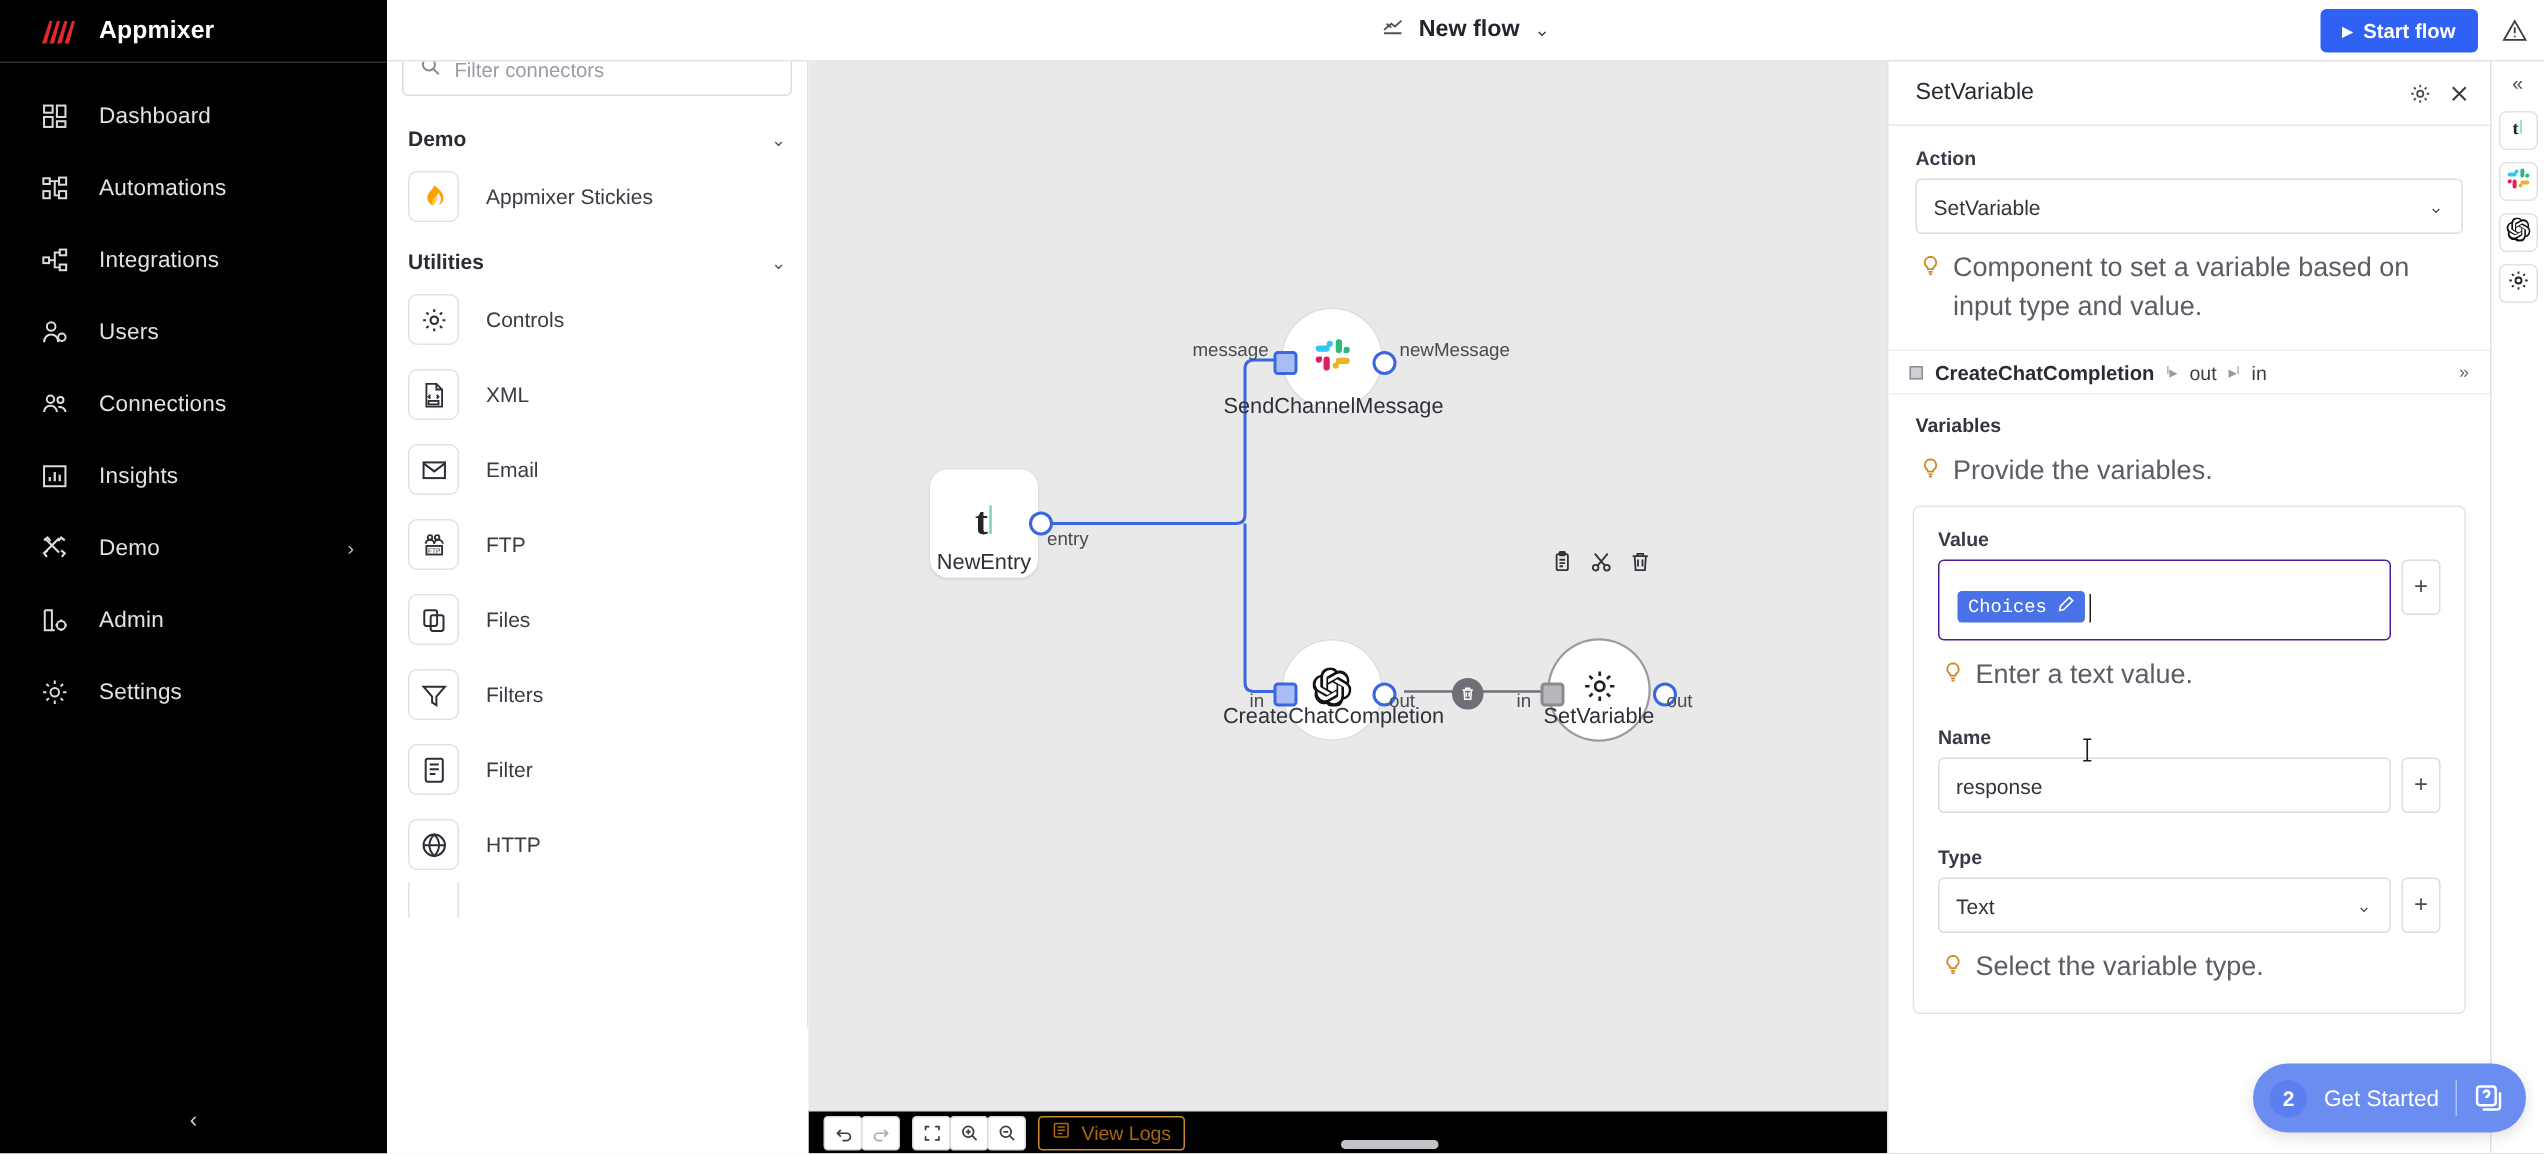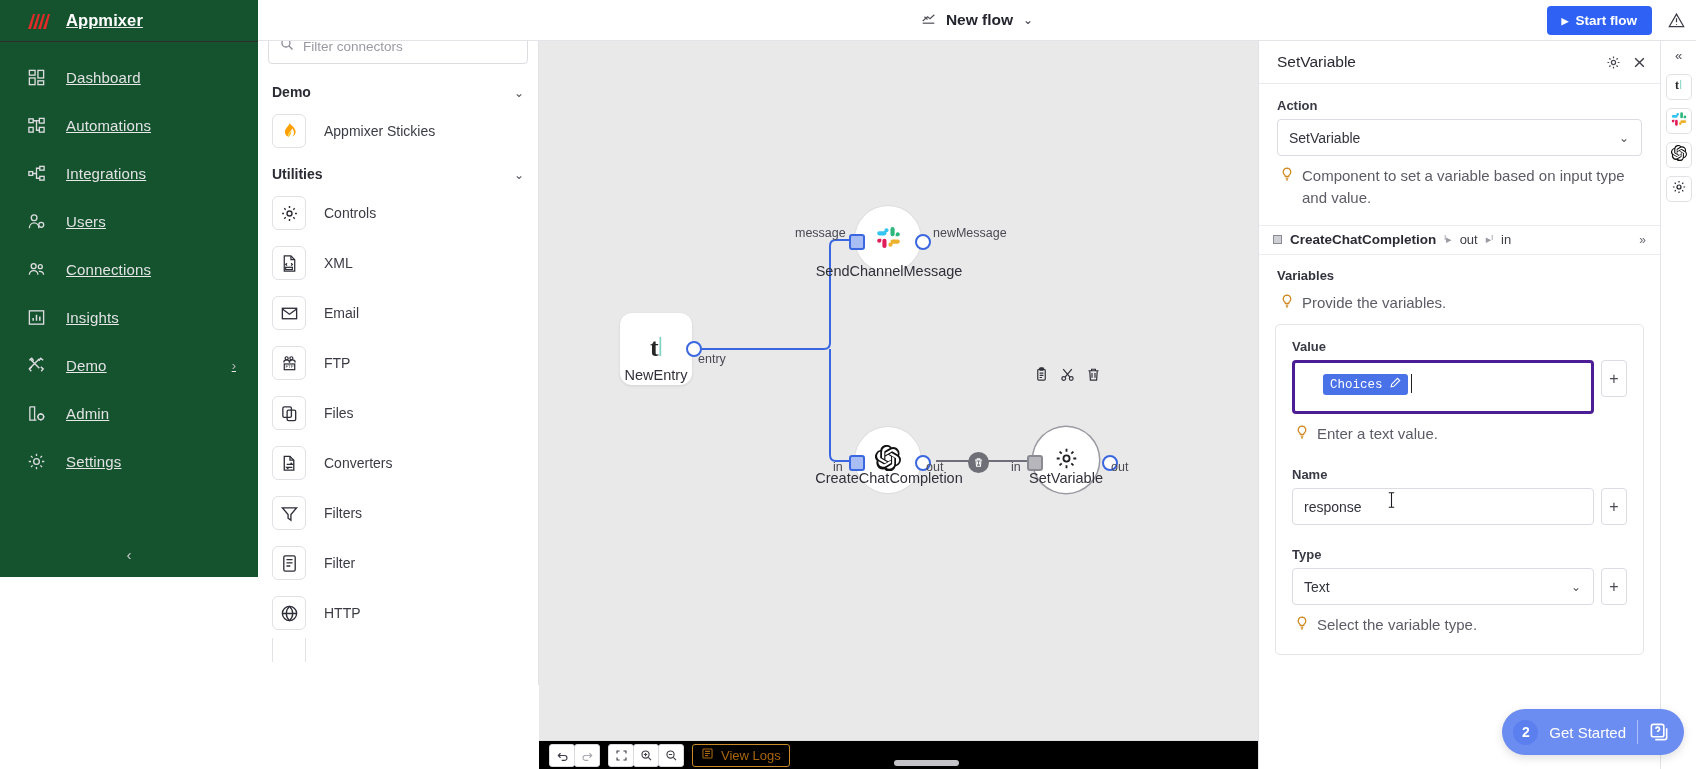--- a/index.html
+++ b/index.html
@@ -6,22 +6,22 @@
   html, body {
     width: 1696px; height: 769px;
     font-family: "Liberation Sans", sans-serif;
     overflow: hidden;
     background: #fff;
   }
   .app { position: relative; width: 1696px; height: 769px; display: flex; }
 
   
   .sidebar {
-    width: 258px; height: 577px; background: #14532d; color: #e8e8ea;
-    flex: 0 0 258px; position: relative; text-decoration: underline;
+    width: 258px; height: 769px; background: #000000; color: #e8e8ea;
+    flex: 0 0 258px; position: relative;
   }
   .brand { height: 42px; display: flex; align-items: center; padding-left: 26px; gap: 14px;
            border-bottom: 1px solid #2e2e31; }
   .brand-logo { width: 26px; height: 18px; position: relative; }
   .brand-name { font-size: 16.5px; font-weight: 700; letter-spacing: .1px; color: #fff; }
   .nav { padding-top: 11px; }
   .nav-item { height: 48px; display: flex; align-items: center; padding: 0 22px 0 26px;
               gap: 20px; cursor: pointer; position: relative; }
   .nav-ico { width: 20px; height: 20px; flex: 0 0 20px; display: flex; align-items: center; justify-content: center; }
   .nav-ico svg { width: 19px; height: 19px; display: block; }
@@ -116,38 +116,38 @@
   .insp-body { flex: 1; overflow: hidden; position: relative; }
   .section { padding: 14px 18px 16px 18px; border-bottom: 1px solid #ededf1; }
   .fld-label { font-size: 13px; color: #3a3a46; font-weight: 600; margin-bottom: 6px; }
   .select, .textin {
     height: 37px; border: 1px solid #dbdbe1; border-radius: 4px; display: flex; align-items: center;
     padding: 0 11px; font-size: 14px; color: #33333d; background: #fff; position: relative;
   }
   .select .chev { position: absolute; right: 12px; font-size: 12px; color: #55555f; }
   .hint { display: flex; gap: 9px; align-items: flex-start; margin-top: 9px; padding-left: 4px; }
   .hint svg { width: 12px; height: 14px; flex: 0 0 12px; margin-top: 1px; }
-  .hint span { font-size: 15px; color: #5c5c66; line-height: 1.45; }
+  .hint span { font-size: 18px; color: #5c5c66; line-height: 1.45; }
   .src-head { height: 29px; display: flex; align-items: center; gap: 8px; padding: 0 14px;
               background: #fff; border-bottom: 1px solid #ededf1; }
   .src-head .sq { width: 9px; height: 9px; border: 1.5px solid #8b8b94; background: #cfcfd6; }
   .src-name { font-size: 13.5px; font-weight: 700; color: #2b2b35; }
   .src-arrow { font-size: 11px; color: #9a9aa3; }
   .src-port { font-size: 13px; color: #3d3d47; }
   .src-expand { margin-left: auto; font-size: 12px; color: #66666f; cursor: pointer; }
   .vars-head { padding: 13px 18px 0 18px; }
   .vars-title { font-size: 13px; font-weight: 700; color: #33333d; }
   .var-card { margin: 11px 16px 0 16px; border: 1px solid #e4e4e9; border-radius: 5px; padding: 14px 16px 18px 16px; }
   .row-with-add { display: flex; align-items: flex-start; gap: 7px; }
   .row-with-add > .grow { flex: 1; }
   .add-btn { width: 26px; height: 37px; border: 1px solid #dbdbe1; border-radius: 4px; background: #fff;
              display: flex; align-items: center; justify-content: center; color: #4a4a54; font-size: 16px;
              cursor: pointer; flex: 0 0 26px; }
-  .chipbox { min-height: 54px; border: 3px solid #4c1d95; border-radius: 4px; padding: 11px 28px;
-             display: flex; align-items: flex-start; }
+  .chipbox { min-height: 54px; border: 1px solid #4c1d95; border-radius: 4px; padding: 11px 12px;
+             display: flex; align-items: flex-end; }
   .chip { background: #4a72e8; color: #fff; border-radius: 3px; font-size: 12.5px;
           font-family: "Liberation Mono", monospace; padding: 3px 7px; display: inline-flex;
           align-items: center; gap: 7px; }
   .chip svg { width: 11px; height: 11px; }
   .caret-bar { width: 1px; height: 19px; background: #222; margin-left: 3px; }
   .mouse-caret { position: absolute; left: 1292px; top: 447px; width: 9px; height: 20px; z-index: 60; }
 
   
   .rail { position: absolute; right: 0; top: 41px; width: 36px; height: 728px; background: #fff;
           border-left: 1px solid #e4e4e8; display: flex; flex-direction: column; align-items: center;
@@ -369,30 +369,20 @@
         <span class="conn-name">FTP</span>
       </div>
       <div class="conn-row">
         <span class="conn-tile">
             <svg viewBox="0 0 20 20" fill="none" stroke="#2e2e38" stroke-width="1.4">
               <rect x="3" y="3" width="9" height="11" rx="1.5"></rect>
               <rect x="7.5" y="6.5" width="9" height="11" rx="1.5"></rect>
             </svg>
           </span>
         <span class="conn-name">Files</span>
-      </div>
-      <div class="conn-row">
-        <span class="conn-tile">
-            <svg viewBox="0 0 20 20" fill="none" stroke="#2e2e38" stroke-width="1.4">
-              <path d="M4.5 2.5h6l4 4V17h-10z"></path>
-              <path d="M10.5 2.5v4h4"></path>
-              <path d="M7 11h6l-1.8-1.8M13 14H7l1.8 1.8"></path>
-            </svg>
-          </span>
-        <span class="conn-name">Converters</span>
       </div>
       <div class="conn-row">
         <span class="conn-tile">
             <svg viewBox="0 0 20 20" fill="none" stroke="#2e2e38" stroke-width="1.4">
               <path d="M2.5 4h15l-6 7v6l-3-2v-4z"></path>
             </svg>
           </span>
         <span class="conn-name">Filters</span>
       </div>
       <div class="conn-row">

